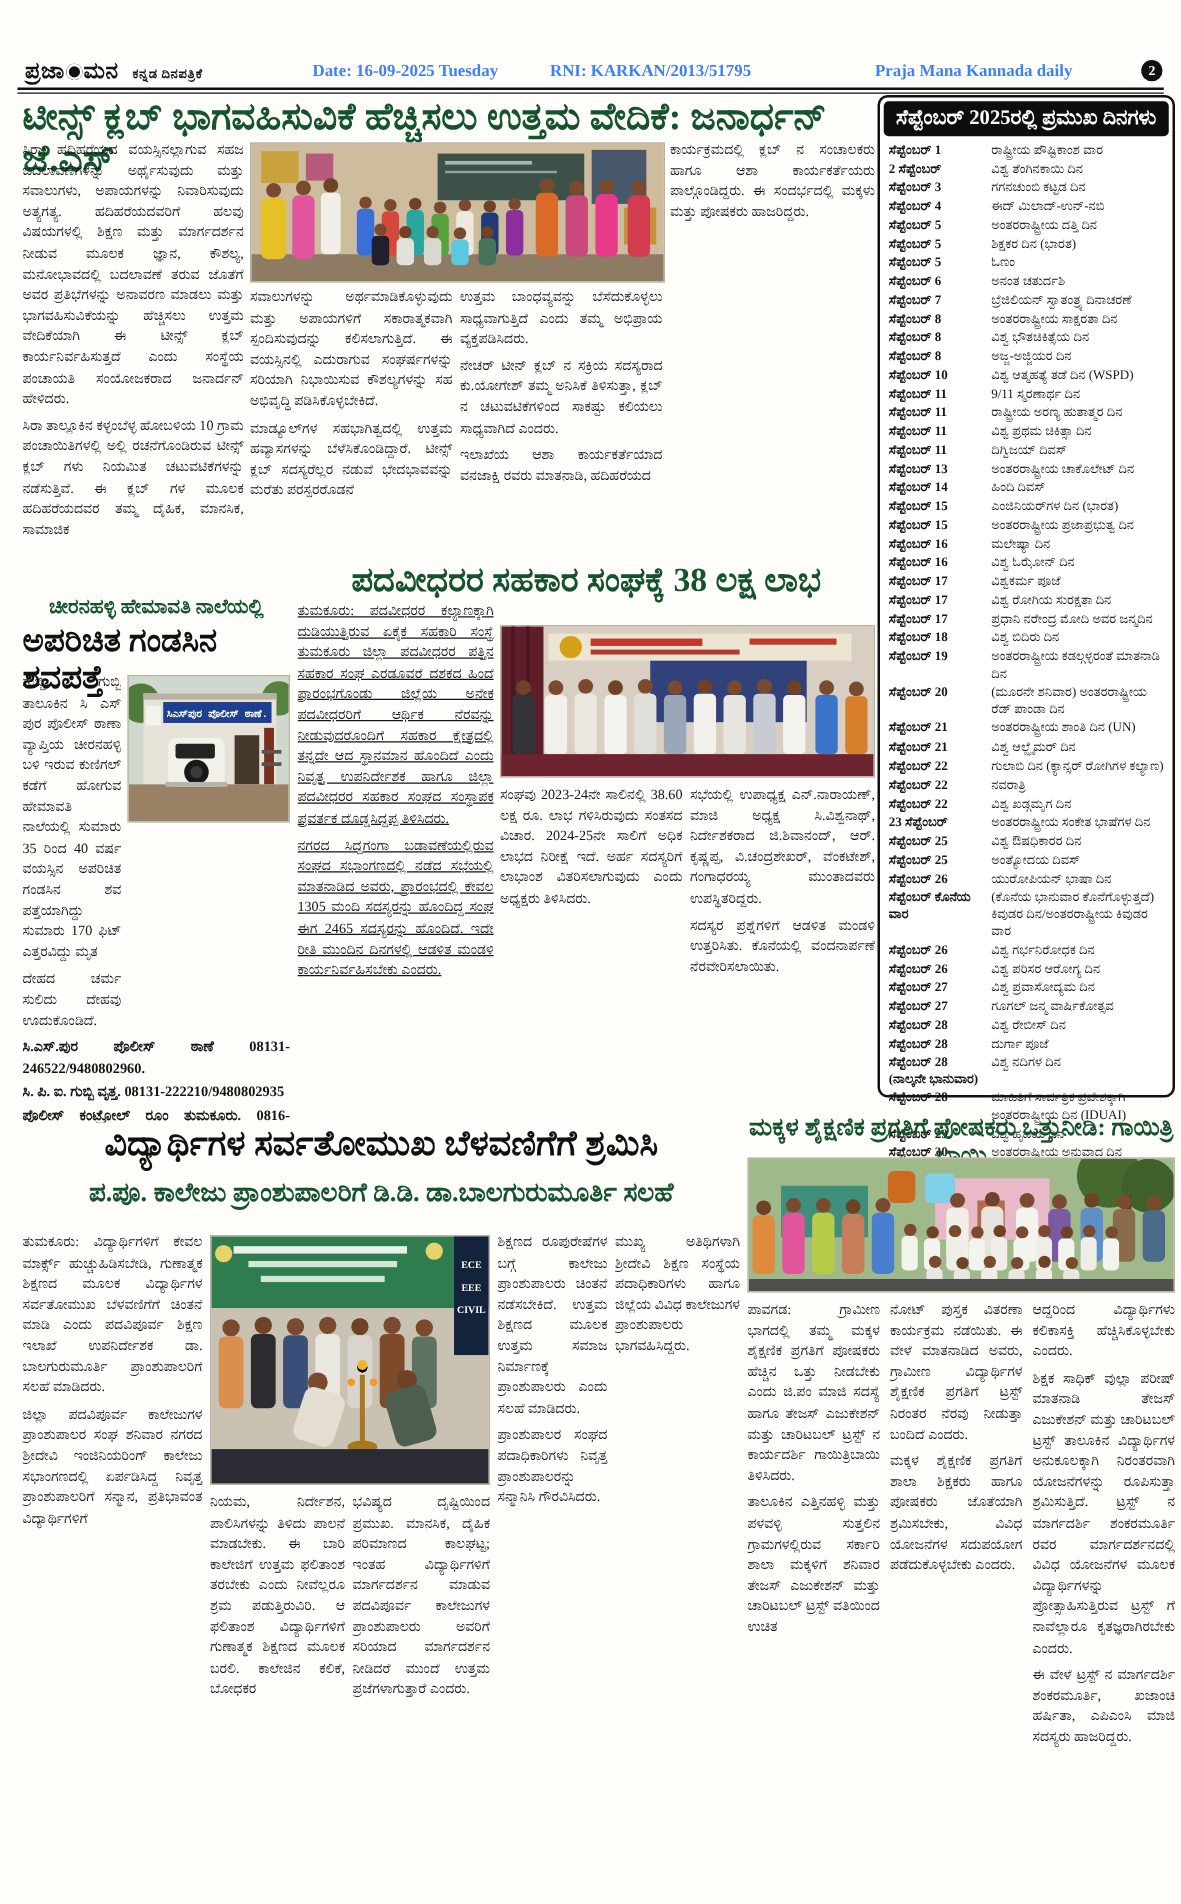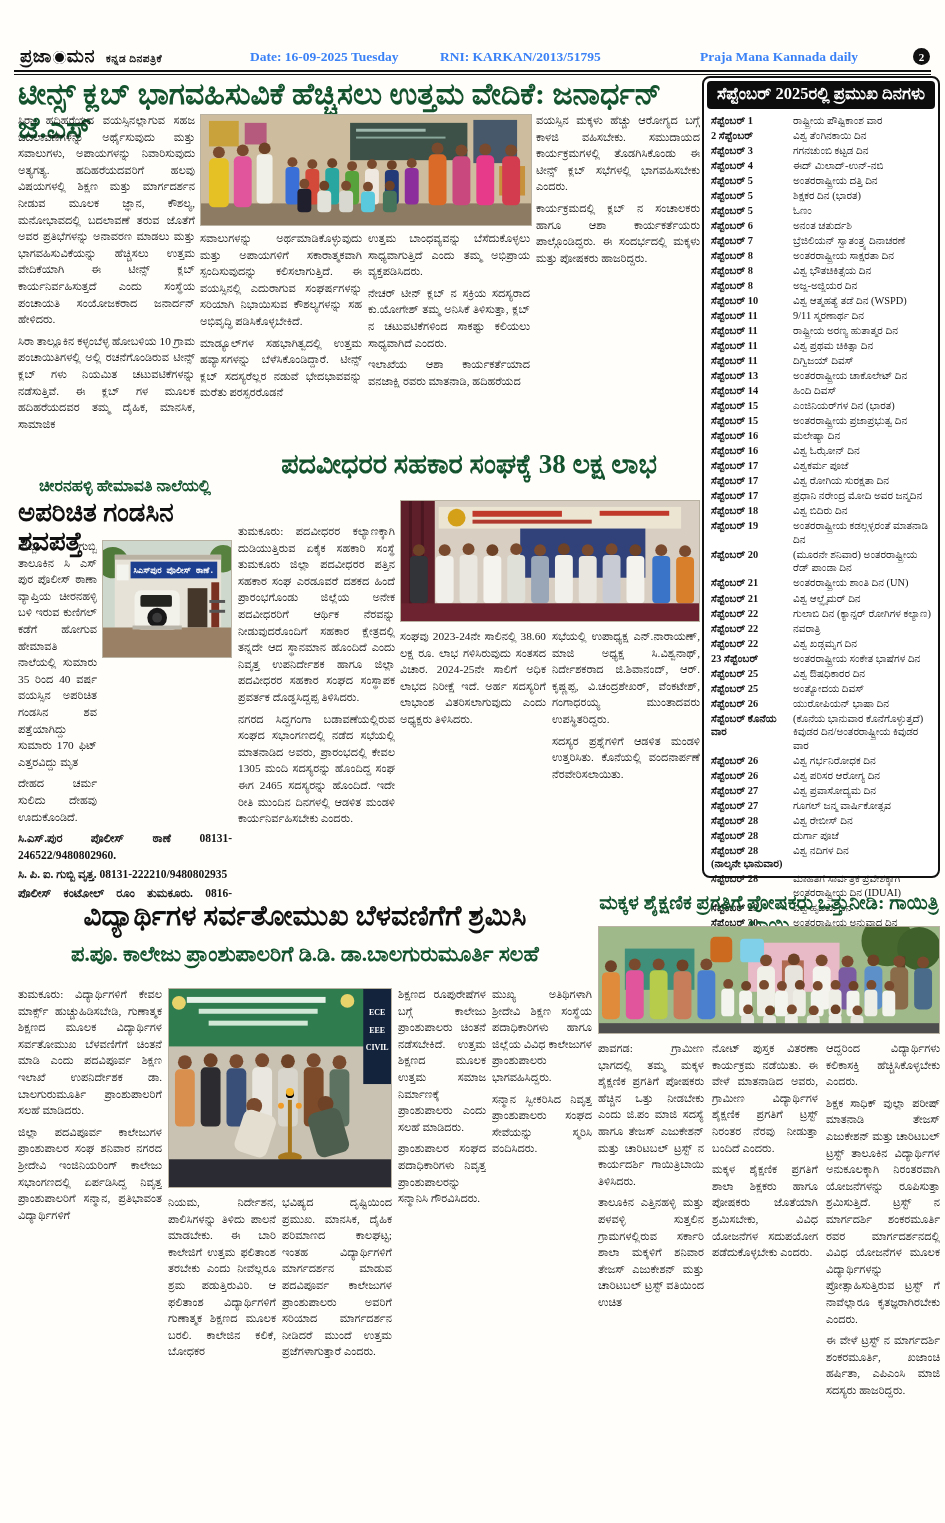--- a/index.html
+++ b/index.html
@@ -316,21 +316,20 @@
   <div class="abs col" style="left:200px;top:230px;width:162px;height:242px;">
       <p>ಸವಾಲುಗಳನ್ನು ಅರ್ಥಮಾಡಿಕೊಳ್ಳುವುದು ಮತ್ತು ಅಪಾಯಗಳಿಗೆ ಸಕಾರಾತ್ಮಕವಾಗಿ ಸ್ಪಂದಿಸುವುದನ್ನು ಕಲಿಸಲಾಗುತ್ತಿದೆ. ಈ ವಯಸ್ಸಿನಲ್ಲಿ ಎದುರಾಗುವ ಸಂಘರ್ಷಗಳನ್ನು ಸರಿಯಾಗಿ ನಿಭಾಯಿಸುವ ಕೌಶಲ್ಯಗಳನ್ನು ಸಹ ಅಭಿವೃದ್ಧಿ ಪಡಿಸಿಕೊಳ್ಳಬೇಕಿದೆ.</p>
       <p>ಮಾಡ್ಯೂಲ್‌ಗಳ ಸಹಭಾಗಿತ್ವದಲ್ಲಿ ಉತ್ತಮ ಹವ್ಯಾಸಗಳನ್ನು ಬೆಳೆಸಿಕೊಂಡಿದ್ದಾರೆ. ಟೀನ್ಸ್ ಕ್ಲಬ್ ಸದಸ್ಯರೆಲ್ಲರ ನಡುವೆ ಭೇದಭಾವವನ್ನು ಮರೆತು ಪರಸ್ಪರರೊಡನೆ</p>
     </div>
   <div class="abs col" style="left:368px;top:230px;width:162px;height:242px;">
       <p>ಉತ್ತಮ ಬಾಂಧವ್ಯವನ್ನು ಬೆಸೆದುಕೊಳ್ಳಲು ಸಾಧ್ಯವಾಗುತ್ತಿದೆ ಎಂದು ತಮ್ಮ ಅಭಿಪ್ರಾಯ ವ್ಯಕ್ತಪಡಿಸಿದರು.</p>
       <p>ನೇಚರ್ ಟೀನ್ ಕ್ಲಬ್ ನ ಸಕ್ರಿಯ ಸದಸ್ಯರಾದ ಕು.ಯೋಗೇಶ್ ತಮ್ಮ ಅನಿಸಿಕೆ ತಿಳಿಸುತ್ತಾ, ಕ್ಲಬ್ ನ ಚಟುವಟಿಕೆಗಳಿಂದ ಸಾಕಷ್ಟು ಕಲಿಯಲು ಸಾಧ್ಯವಾಗಿದೆ ಎಂದರು.</p>
       <p>ಇಲಾಖೆಯ ಆಶಾ ಕಾರ್ಯಕರ್ತೆಯಾದ ವನಜಾಕ್ಷಿ ರವರು ಮಾತನಾಡಿ, ಹದಿಹರೆಯದ</p>
     </div>
   <div class="abs col" style="left:536px;top:112px;width:164px;height:360px;">
-      <p>ವಯಸ್ಸಿನ ಮಕ್ಕಳು ಹೆಚ್ಚು ಆರೋಗ್ಯದ ಬಗ್ಗೆ ಕಾಳಜಿ ವಹಿಸಬೇಕು. ಸಮುದಾಯದ ಕಾರ್ಯಕ್ರಮಗಳಲ್ಲಿ ತೊಡಗಿಸಿಕೊಂಡು ಈ ಟೀನ್ಸ್ ಕ್ಲಬ್ ಸಭೆಗಳಲ್ಲಿ ಭಾಗವಹಿಸಬೇಕು ಎಂದರು.</p>
       <p>ಕಾರ್ಯಕ್ರಮದಲ್ಲಿ ಕ್ಲಬ್ ನ ಸಂಚಾಲಕರು ಹಾಗೂ ಆಶಾ ಕಾರ್ಯಕರ್ತೆಯರು ಪಾಲ್ಗೊಂಡಿದ್ದರು. ಈ ಸಂದರ್ಭದಲ್ಲಿ ಮಕ್ಕಳು ಮತ್ತು ಪೋಷಕರು ಹಾಜರಿದ್ದರು.</p>
     </div>
 
   <div class="abs h-red ctr" style="left:18px;top:477px;width:214px;font-size:16px;">ಚೀರನಹಳ್ಳಿ ಹೇಮಾವತಿ ನಾಲೆಯಲ್ಲಿ</div>
   <div class="abs h-blk" style="left:18px;top:499px;width:214px;font-size:26px;">ಅಪರಿಚಿತ ಗಂಡಸಿನ ಶವಪತ್ತೆ</div>
 
   <div class="abs" style="left:18px;top:538px;width:214px;height:290px;">
     <div class="photo" style="float:right;width:130px;height:118px;margin:2px 0 4px 5px;font-family:Liberation Mono, monospace;">
       <svg viewBox="0 0 130 118" preserveAspectRatio="none">
         <rect x="0" y="0" width="130" height="118" fill="#cfd8cd"></rect>
@@ -359,21 +358,21 @@
       </div>
   </div>
   <div class="abs col contact" style="left:18px;top:830px;width:214px;height:68px;font-size:11.5px;">
       <p>ಸಿ.ಎಸ್.ಪುರ ಪೊಲೀಸ್ ಠಾಣೆ 08131-246522/9480802960.</p>
       <p>ಸಿ. ಪಿ. ಐ. ಗುಬ್ಬಿ ವೃತ್ತ. 08131-222210/9480802935</p>
       <p>ಪೊಲೀಸ್ ಕಂಟ್ರೋಲ್ ರೂಂ ತುಮಕೂರು. 0816-2278000/9480802900.</p>
     </div>
 
   <div class="abs h-red ctr" style="left:238px;top:449px;width:462px;font-size:27px;">ಪದವೀಧರರ ಸಹಕಾರ ಸಂಘಕ್ಕೆ 38 ಲಕ್ಷ ಲಾಭ</div>
 
-  <div class="abs col" style="left:238px;top:523px;width:157px;height:402px;">
+  <div class="abs col" style="left:238px;top:481px;width:157px;height:402px;text-decoration:underline;">
       <p>ತುಮಕೂರು: ಪದವೀಧರರ ಕಲ್ಯಾಣಕ್ಕಾಗಿ ದುಡಿಯುತ್ತಿರುವ ಏಕೈಕ ಸಹಕಾರಿ ಸಂಸ್ಥೆ ತುಮಕೂರು ಜಿಲ್ಲಾ ಪದವೀಧರರ ಪತ್ತಿನ ಸಹಕಾರ ಸಂಘ ಎರಡೂವರೆ ದಶಕದ ಹಿಂದೆ ಪ್ರಾರಂಭಗೊಂಡು ಜಿಲ್ಲೆಯ ಅನೇಕ ಪದವೀಧರರಿಗೆ ಆರ್ಥಿಕ ನೆರವನ್ನು ನೀಡುವುದರೊಂದಿಗೆ ಸಹಕಾರ ಕ್ಷೇತ್ರದಲ್ಲಿ ತನ್ನದೇ ಆದ ಸ್ಥಾನಮಾನ ಹೊಂದಿದೆ ಎಂದು ನಿವೃತ್ತ ಉಪನಿರ್ದೇಶಕ ಹಾಗೂ ಜಿಲ್ಲಾ ಪದವೀಧರರ ಸಹಕಾರ ಸಂಘದ ಸಂಸ್ಥಾಪಕ ಪ್ರವರ್ತಕ ದೊಡ್ಡಸಿದ್ದಪ್ಪ ತಿಳಿಸಿದರು.</p>
       <p>ನಗರದ ಸಿದ್ದಗಂಗಾ ಬಡಾವಣೆಯಲ್ಲಿರುವ ಸಂಘದ ಸಭಾಂಗಣದಲ್ಲಿ ನಡೆದ ಸಭೆಯಲ್ಲಿ ಮಾತನಾಡಿದ ಅವರು, ಪ್ರಾರಂಭದಲ್ಲಿ ಕೇವಲ 1305 ಮಂದಿ ಸದಸ್ಯರನ್ನು ಹೊಂದಿದ್ದ ಸಂಘ ಈಗ 2465 ಸದಸ್ಯರನ್ನು ಹೊಂದಿದೆ. ಇದೇ ರೀತಿ ಮುಂದಿನ ದಿನಗಳಲ್ಲಿ ಆಡಳಿತ ಮಂಡಳಿ ಕಾರ್ಯನಿರ್ವಹಿಸಬೇಕು ಎಂದರು.</p>
     </div>
 
   <div class="abs photo" style="left:400px;top:500px;width:300px;height:122px;">
     <svg viewBox="0 0 300 122" preserveAspectRatio="none">
       <rect x="0" y="0" width="300" height="122" fill="#d8cfc2"></rect>
       <rect x="0" y="0" width="34" height="122" fill="#5e1f2a"></rect>
       <rect x="8" y="0" width="3" height="122" fill="#4a1721"></rect>
         <rect x="20" y="0" width="3" height="122" fill="#4a1721"></rect>
@@ -478,21 +477,20 @@
     </div>
   <div class="abs col" style="left:282px;top:1194px;width:110px;height:312px;">
       <p>ಭವಿಷ್ಯದ ದೃಷ್ಟಿಯಿಂದ ಪ್ರಮುಖ. ಮಾನಸಿಕ, ದೈಹಿಕ ಪರಿಮಾಣದ ಕಾಲಘಟ್ಟ; ಇಂತಹ ವಿದ್ಯಾರ್ಥಿಗಳಿಗೆ ಮಾರ್ಗದರ್ಶನ ಮಾಡುವ ಪದವಿಪೂರ್ವ ಕಾಲೇಜುಗಳ ಪ್ರಾಂಶುಪಾಲರು ಅವರಿಗೆ ಸರಿಯಾದ ಮಾರ್ಗದರ್ಶನ ನೀಡಿದರೆ ಮುಂದೆ ಉತ್ತಮ ಪ್ರಜೆಗಳಾಗುತ್ತಾರೆ ಎಂದರು.</p>
     </div>
   <div class="abs col" style="left:398px;top:986px;width:88px;height:520px;">
       <p>ಶಿಕ್ಷಣದ ರೂಪುರೇಷೆಗಳ ಬಗ್ಗೆ ಕಾಲೇಜು ಪ್ರಾಂಶುಪಾಲರು ಚಿಂತನೆ ನಡೆಸಬೇಕಿದೆ. ಉತ್ತಮ ಶಿಕ್ಷಣದ ಮೂಲಕ ಉತ್ತಮ ಸಮಾಜ ನಿರ್ಮಾಣಕ್ಕೆ ಪ್ರಾಂಶುಪಾಲರು ಎಂದು ಸಲಹೆ ಮಾಡಿದರು.</p>
       <p>ಪ್ರಾಂಶುಪಾಲರ ಸಂಘದ ಪದಾಧಿಕಾರಿಗಳು ನಿವೃತ್ತ ಪ್ರಾಂಶುಪಾಲರನ್ನು ಸನ್ಮಾನಿಸಿ ಗೌರವಿಸಿದರು.</p>
     </div>
   <div class="abs col" style="left:492px;top:986px;width:100px;height:520px;">
       <p>ಮುಖ್ಯ ಅತಿಥಿಗಳಾಗಿ ಶ್ರೀದೇವಿ ಶಿಕ್ಷಣ ಸಂಸ್ಥೆಯ ಪದಾಧಿಕಾರಿಗಳು ಹಾಗೂ ಜಿಲ್ಲೆಯ ವಿವಿಧ ಕಾಲೇಜುಗಳ ಪ್ರಾಂಶುಪಾಲರು ಭಾಗವಹಿಸಿದ್ದರು.</p>
-      <p>ಸನ್ಮಾನ ಸ್ವೀಕರಿಸಿದ ನಿವೃತ್ತ ಪ್ರಾಂಶುಪಾಲರು ಸಂಘದ ಸೇವೆಯನ್ನು ಸ್ಮರಿಸಿ ವಂದಿಸಿದರು.</p>
     </div>
 
   <div class="abs h-red ctr" style="left:598px;top:892px;width:342px;font-size:19.5px;">ಮಕ್ಕಳ ಶೈಕ್ಷಣಿಕ ಪ್ರಗತಿಗೆ ಪೋಷಕರು ಒತ್ತುನೀಡಿ: ಗಾಯಿತ್ರಿ ಬಾಯಿ</div>
 
   <div class="abs photo" style="left:598px;top:926px;width:342px;height:108px;">
     <svg viewBox="0 0 342 108" preserveAspectRatio="none">
       <rect x="0" y="0" width="342" height="108" fill="#9fb98b"></rect>
       <circle cx="290" cy="14" r="26" fill="#47692f"></circle>
         <circle cx="322" cy="22" r="22" fill="#3f602a"></circle>
         <rect x="300" y="30" width="8" height="30" fill="#5a4326"></rect>

